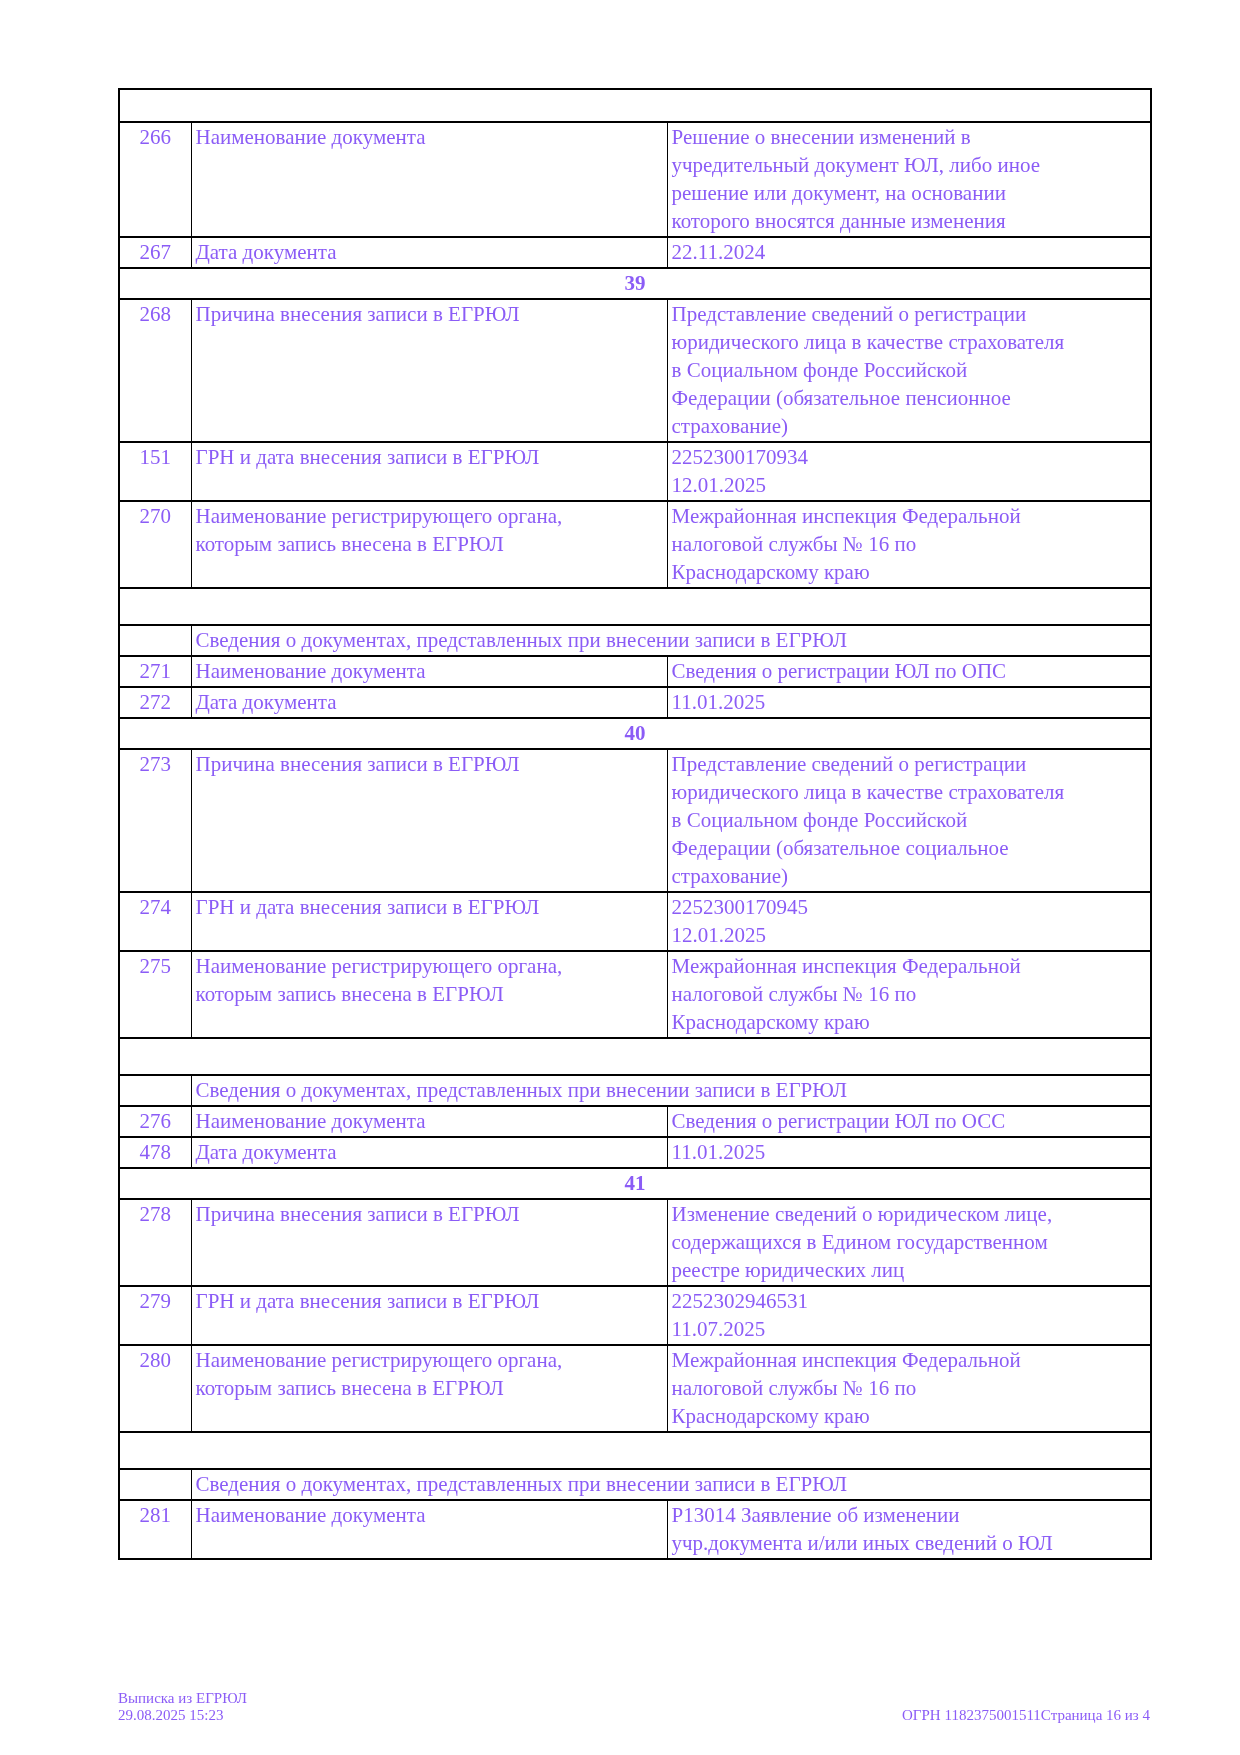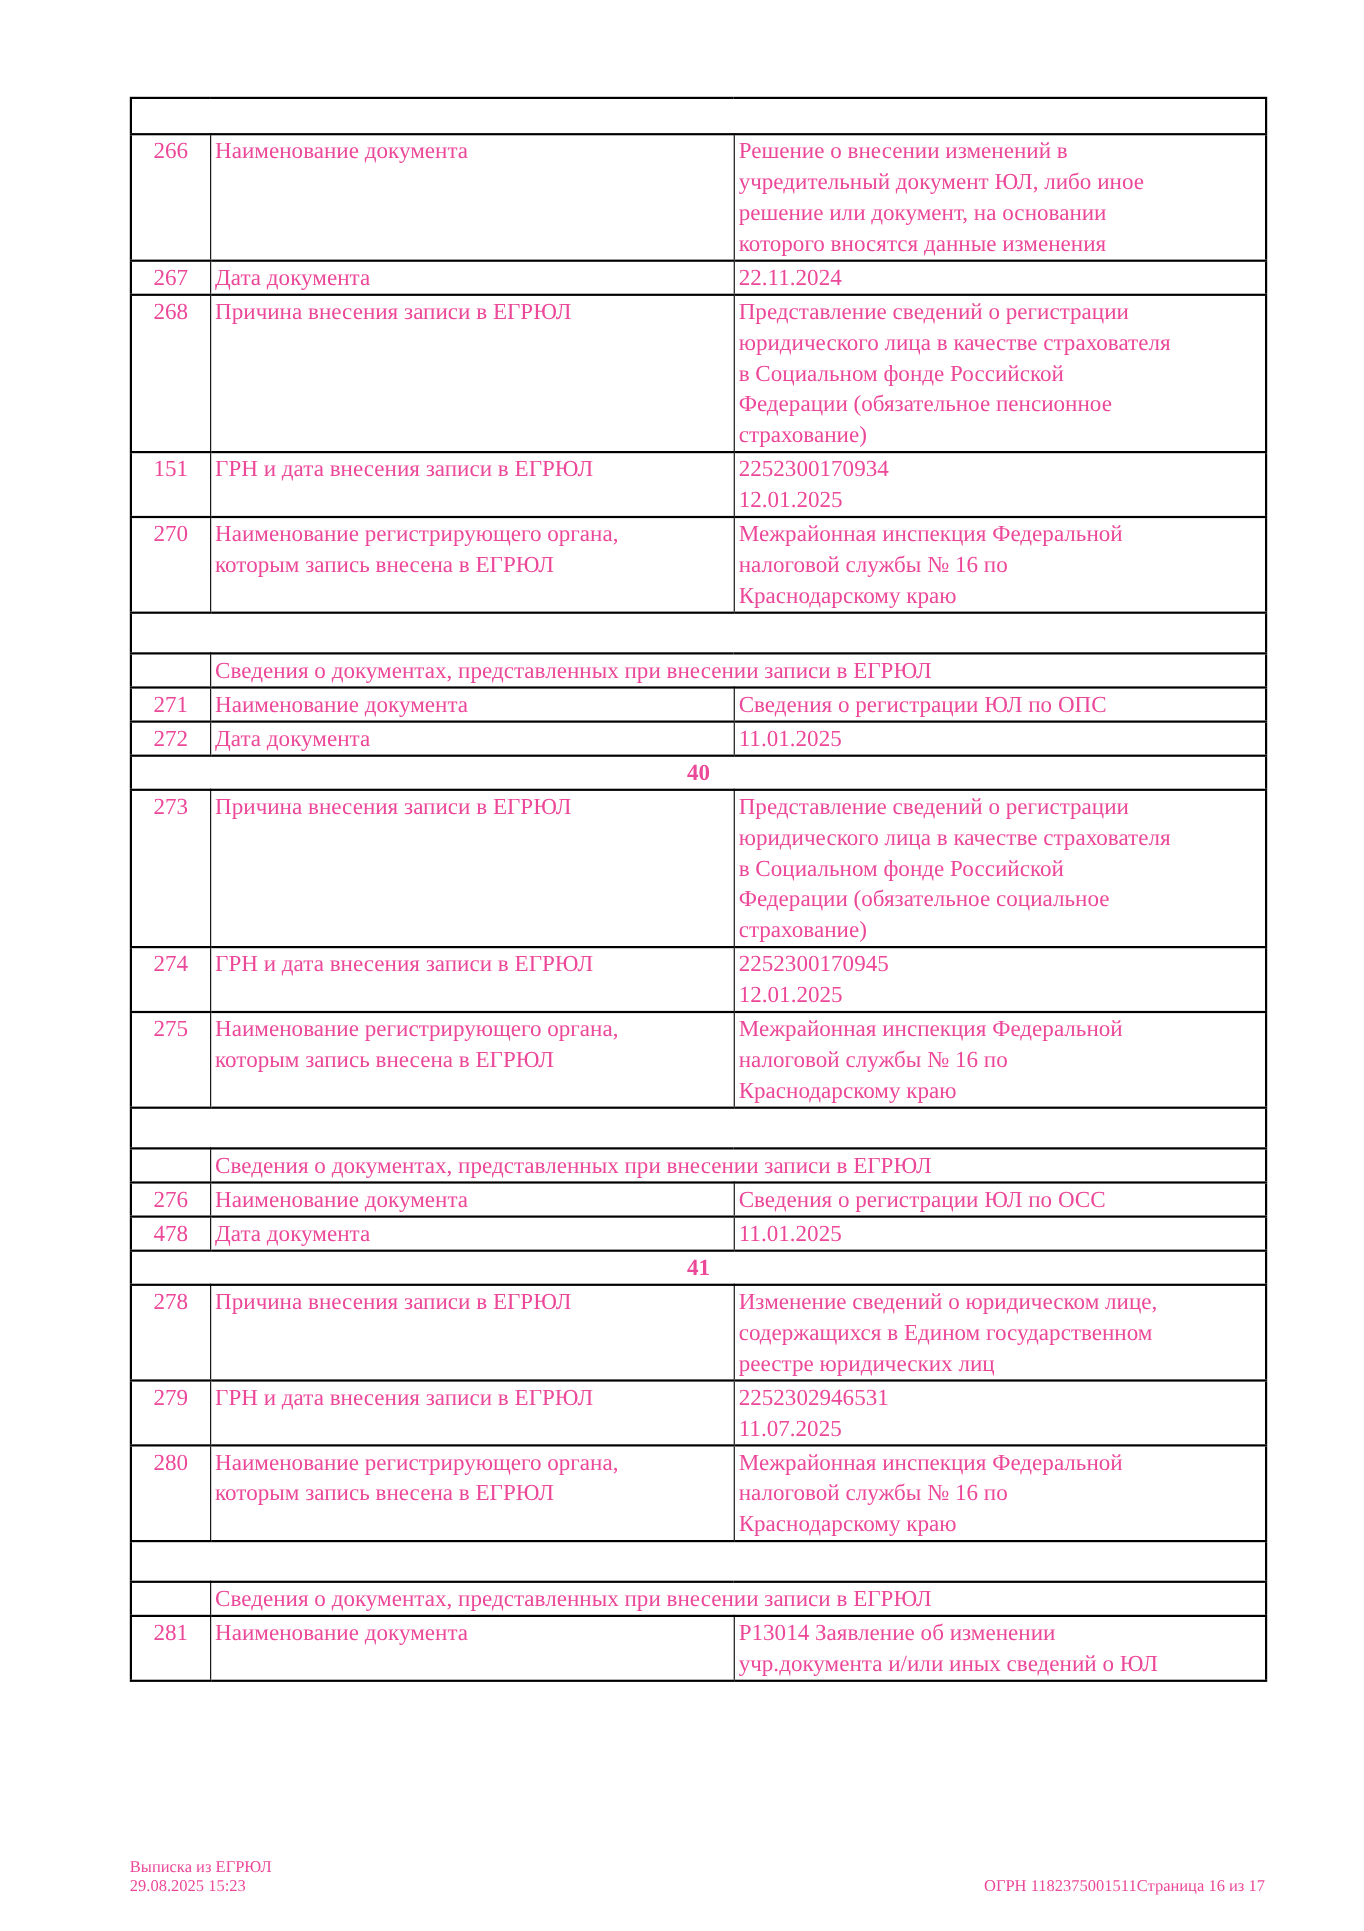--- a/index.html
+++ b/index.html
@@ -1,18 +1,18 @@
 <!DOCTYPE html>
 <html lang="ru"><head>
 <meta charset="utf-8">
 <style>
   html,body { margin:0; padding:0; background:#ffffff; }
   .page {
     position:relative; width:1240px; height:1755px;
-    background:#ffffff; color:#ec4899;
+    background:#ffffff; color:#8b5cf6;
     font-family:"Liberation Serif","DejaVu Serif",serif;
     overflow:hidden;
   }
   table.egrul {
     position:absolute; left:118px; top:88px; width:1032px;
     border-collapse:collapse; table-layout:fixed;
     border:2px solid #000;
   }
   table.egrul td {
     border:1px solid #000;
@@ -59,20 +59,23 @@
 учредительный документ ЮЛ, либо иное
 решение или документ, на основании
 которого вносятся данные изменения</td>
         </tr>
         <tr>
           <td class="num">267</td>
           <td class="label">Дата документа</td>
           <td class="value">22.11.2024</td>
         </tr>
         <tr>
+          <td class="section" colspan="3">39</td>
+        </tr>
+        <tr>
           <td class="num">268</td>
           <td class="label">Причина внесения записи в ЕГРЮЛ</td>
           <td class="value">Представление сведений о регистрации
 юридического лица в качестве страхователя
 в Социальном фонде Российской
 Федерации (обязательное пенсионное
 страхование)</td>
         </tr>
         <tr>
           <td class="num">151</td>
@@ -187,16 +190,16 @@
         </tr>
       </tbody>
   </table>
 
   <div class="footer">
     <div class="f-left">
       <div>Выписка из ЕГРЮЛ</div>
       <div>29.08.2025 15:23</div>
     </div>
     <div class="f-center">ОГРН 1182375001511</div>
-    <div class="f-right">Страница 16 из 17</div>
+    <div class="f-right">Страница 16 из 4</div>
   </div>
 
 </div>
 
 </body></html>

